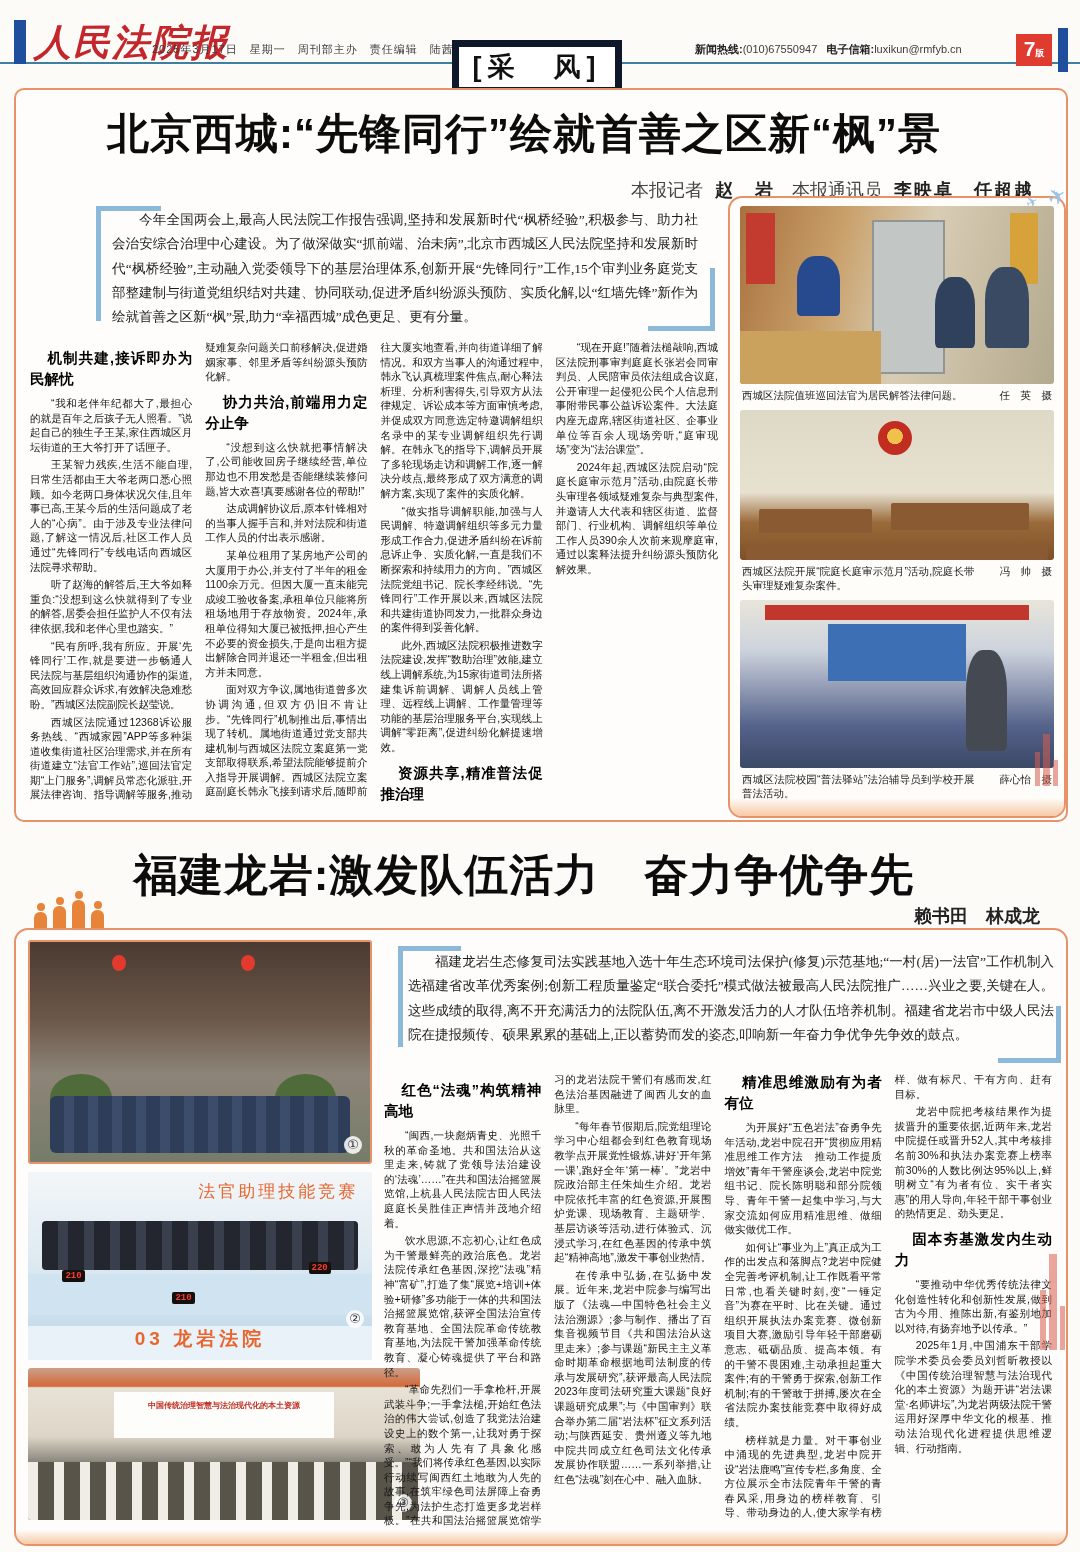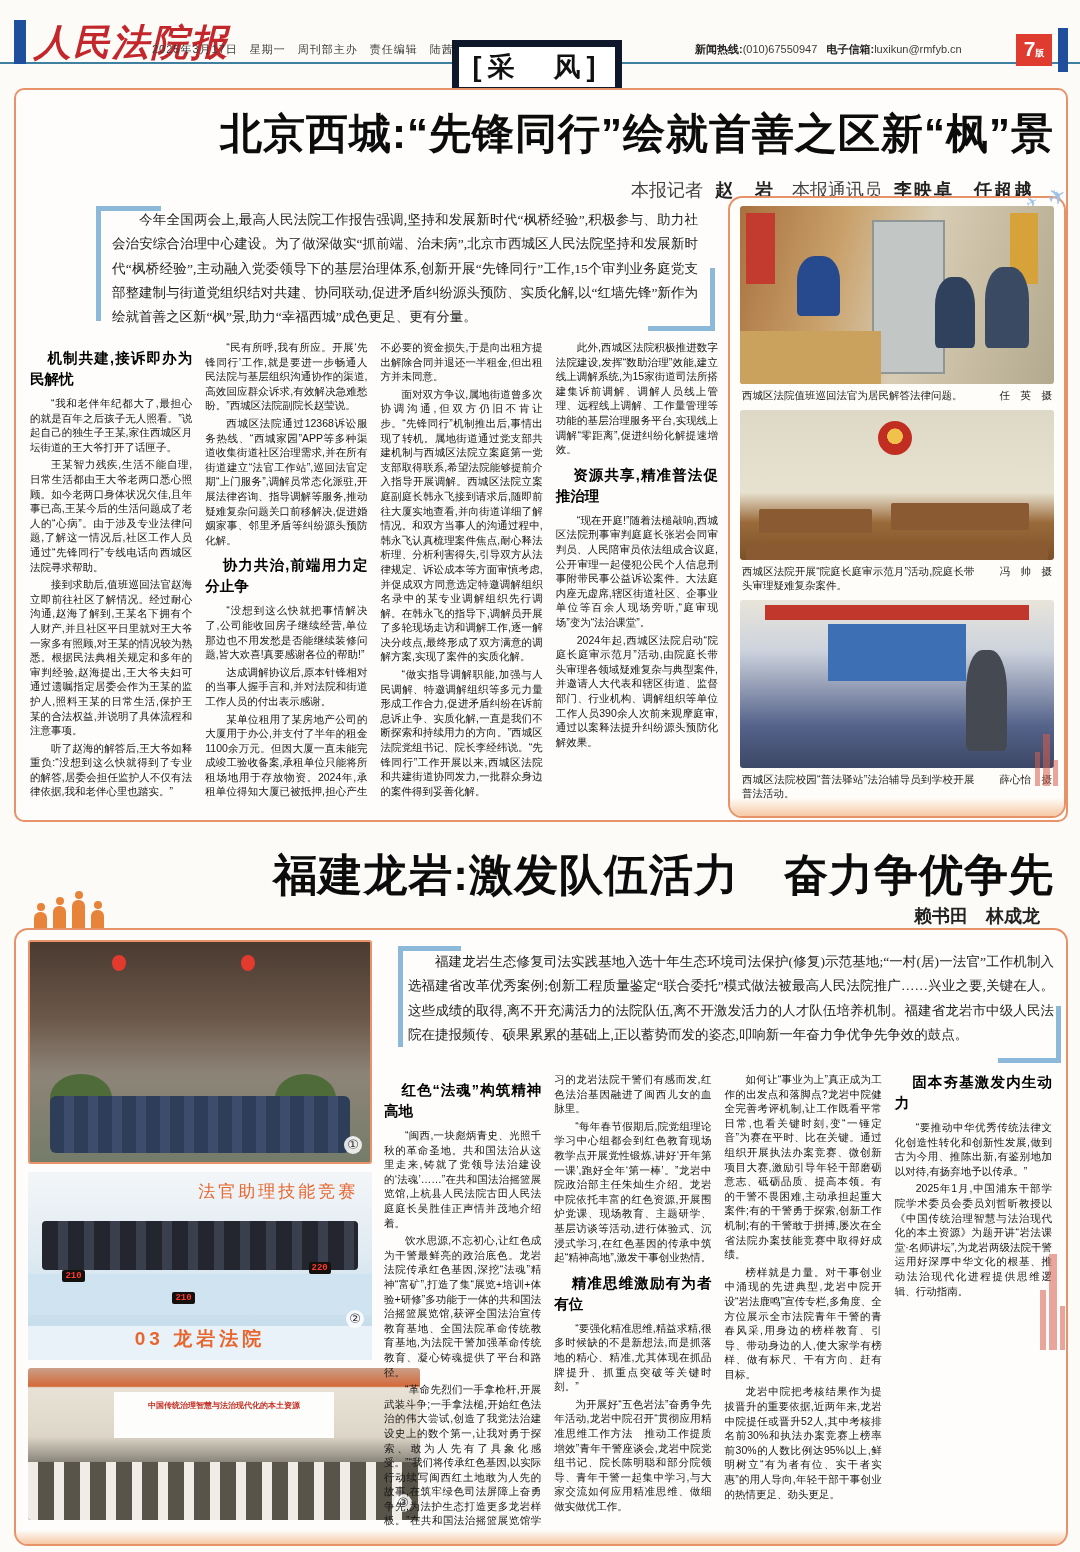--- a/index.html
+++ b/index.html
@@ -25,21 +25,21 @@
   #page-box .unit{font-size:9px;}
   #edge-bar{left:1058px;top:28px;width:10px;height:44px;background:#1f4e9c;}
   #section-box{left:452px;top:40px;width:156px;height:40px;background:#fff;
     border:7px solid #0f172a;text-align:center;line-height:40px;
     font-size:27px;font-weight:900;letter-spacing:6px;color:#111;}
   
   .oframe{border:2px solid #e8926a;border-radius:10px;background:#fefdfb;}
   #a1-frame{left:14px;top:88px;width:1050px;height:730px;}
   #a2-frame{left:14px;top:928px;width:1050px;height:614px;border-radius:14px;}
   
-  .headline{width:1000px;left:54px;text-align:right;font-weight:900;color:#0c0c0c;
+  .headline{width:1000px;left:24px;text-align:center;font-weight:900;color:#0c0c0c;
     font-family:"Liberation Sans","DejaVu Sans",sans-serif;letter-spacing:1px;}
   #a1-headline{top:106px;font-size:42px;}
   #a2-headline{top:846px;font-size:44px;}
   .byline{width:1000px;left:40px;text-align:right;font-size:18px;color:#222;}
   #a1-byline{top:178px;}
   #a2-byline{top:904px;font-weight:bold;}
   .byline .role{color:#444;font-weight:normal;margin:0 6px;}
   .byline .nm{font-weight:bold;margin:0 6px;letter-spacing:2px;}
   
   .lead{font-family:"Liberation Serif","DejaVu Serif",serif;font-size:13.5px;
@@ -136,21 +136,20 @@
 <div class="abs brk" style="left:96px;top:206px;width:60px;height:110px;border-left-width:5px;border-top-width:5px;"></div>
 <div class="abs brk" style="left:648px;top:268px;width:62px;height:58px;border-right-width:5px;border-bottom-width:5px;"></div>
 <div class="abs lead" id="a1-lead">
     <p>今年全国两会上,最高人民法院工作报告强调,坚持和发展新时代“枫桥经验”,积极参与、助力社会治安综合治理中心建设。为了做深做实“抓前端、治未病”,北京市西城区人民法院坚持和发展新时代“枫桥经验”,主动融入党委领导下的基层治理体系,创新开展“先锋同行”工作,15个审判业务庭党支部整建制与街道党组织结对共建、协同联动,促进矛盾纠纷源头预防、实质化解,以“红墙先锋”新作为绘就首善之区新“枫”景,助力“幸福西城”成色更足、更有分量。</p>
   </div>
 
 <div class="abs cols" id="a1-body">
   <h3 class="sub">机制共建,接诉即办为民解忧</h3>
   <p>“我和老伴年纪都大了,最担心的就是百年之后孩子无人照看。”说起自己的独生子王某,家住西城区月坛街道的王大爷打开了话匣子。</p>
   <p>王某智力残疾,生活不能自理,日常生活都由王大爷老两口悉心照顾。如今老两口身体状况欠佳,且年事已高,王某今后的生活问题成了老人的“心病”。由于涉及专业法律问题,了解这一情况后,社区工作人员通过“先锋同行”专线电话向西城区法院寻求帮助。</p>
-  <p>接到求助后,值班巡回法官赵海立即前往社区了解情况。经过耐心沟通,赵海了解到,王某名下拥有个人财产,并且社区平日里就对王大爷一家多有照顾,对王某的情况较为熟悉。根据民法典相关规定和多年的审判经验,赵海提出,王大爷夫妇可通过遗嘱指定居委会作为王某的监护人,照料王某的日常生活,保护王某的合法权益,并说明了具体流程和注意事项。</p>
   <p>听了赵海的解答后,王大爷如释重负:“没想到这么快就得到了专业的解答,居委会担任监护人不仅有法律依据,我和老伴心里也踏实。”</p>
   <p>“民有所呼,我有所应。开展‘先锋同行’工作,就是要进一步畅通人民法院与基层组织沟通协作的渠道,高效回应群众诉求,有效解决急难愁盼。”西城区法院副院长赵莹说。</p>
   <p>西城区法院通过12368诉讼服务热线、“西城家园”APP等多种渠道收集街道社区治理需求,并在所有街道建立“法官工作站”,巡回法官定期“上门服务”,调解员常态化派驻,开展法律咨询、指导调解等服务,推动疑难复杂问题关口前移解决,促进婚姻家事、邻里矛盾等纠纷源头预防化解。</p>
   <h3 class="sub">协力共治,前端用力定分止争</h3>
   <p>“没想到这么快就把事情解决了,公司能收回房子继续经营,单位那边也不用发愁是否能继续装修问题,皆大欢喜!真要感谢各位的帮助!”</p>
   <p>达成调解协议后,原本针锋相对的当事人握手言和,并对法院和街道工作人员的付出表示感谢。</p>
   <p>某单位租用了某房地产公司的大厦用于办公,并支付了半年的租金1100余万元。但因大厦一直未能完成竣工验收备案,承租单位只能将所租场地用于存放物资。2024年,承租单位得知大厦已被抵押,担心产生不必要的资金损失,于是向出租方提出解除合同并退还一半租金,但出租方并未同意。</p>
   <p>面对双方争议,属地街道曾多次协调沟通,但双方仍旧不肯让步。“先锋同行”机制推出后,事情出现了转机。属地街道通过党支部共建机制与西城区法院立案庭第一党支部取得联系,希望法院能够提前介入指导开展调解。西城区法院立案庭副庭长韩永飞接到请求后,随即前往大厦实地查看,并向街道详细了解情况。和双方当事人的沟通过程中,韩永飞认真梳理案件焦点,耐心释法析理、分析利害得失,引导双方从法律规定、诉讼成本等方面审慎考虑,并促成双方同意选定特邀调解组织名录中的某专业调解组织先行调解。在韩永飞的指导下,调解员开展了多轮现场走访和调解工作,逐一解决分歧点,最终形成了双方满意的调解方案,实现了案件的实质化解。</p>
   <p>“做实指导调解职能,加强与人民调解、特邀调解组织等多元力量形成工作合力,促进矛盾纠纷在诉前息诉止争、实质化解,一直是我们不断探索和持续用力的方向。”西城区法院党组书记、院长李经纬说。“先锋同行”工作开展以来,西城区法院和共建街道协同发力,一批群众身边的案件得到妥善化解。</p>
   <p>此外,西城区法院积极推进数字法院建设,发挥“数助治理”效能,建立线上调解系统,为15家街道司法所搭建集诉前调解、调解人员线上管理、远程线上调解、工作量管理等功能的基层治理服务平台,实现线上调解“零距离”,促进纠纷化解提速增效。</p>
@@ -243,22 +242,22 @@
 <div class="abs lead" id="a2-lead">
     <p>福建龙岩生态修复司法实践基地入选十年生态环境司法保护(修复)示范基地;“一村(居)一法官”工作机制入选福建省改革优秀案例;创新工程质量鉴定“联合委托”模式做法被最高人民法院推广……兴业之要,关键在人。这些成绩的取得,离不开充满活力的法院队伍,离不开激发活力的人才队伍培养机制。福建省龙岩市中级人民法院在捷报频传、硕果累累的基础上,正以蓄势而发的姿态,叩响新一年奋力争优争先争效的鼓点。</p>
   </div>
 
 <div class="abs cols" id="a2-body">
   <h3 class="sub">红色“法魂”构筑精神高地</h3>
   <p>“闽西,一块彪炳青史、光照千秋的革命圣地。共和国法治从这里走来,铸就了党领导法治建设的‘法魂’……”在共和国法治摇篮展览馆,上杭县人民法院古田人民法庭庭长吴胜佳正声情并茂地介绍着。</p>
   <p>饮水思源,不忘初心,让红色成为干警最鲜亮的政治底色。龙岩法院传承红色基因,深挖“法魂”精神“富矿”,打造了集“展览+培训+体验+研修”多功能于一体的共和国法治摇篮展览馆,获评全国法治宣传教育基地、全国法院革命传统教育基地,为法院干警加强革命传统教育、凝心铸魂提供了平台和路径。</p>
   <p>“革命先烈们一手拿枪杆,开展武装斗争;一手拿法槌,开始红色法治的伟大尝试,创造了我党法治建设史上的数个第一,让我对勇于探索、敢为人先有了具象化感受。”“我们将传承红色基因,以实际行动续写闽西红土地敢为人先的故事,在筑牢绿色司法屏障上奋勇争先,为法护生态打造更多龙岩样板。”在共和国法治摇篮展览馆学习的龙岩法院干警们有感而发,红色法治基因融进了闽西儿女的血脉里。</p>
   <p>“每年春节假期后,院党组理论学习中心组都会到红色教育现场教学点开展党性锻炼,讲好‘开年第一课’,跑好全年‘第一棒’。”龙岩中院政治部主任朱灿生介绍。龙岩中院依托丰富的红色资源,开展围炉党课、现场教育、主题研学、基层访谈等活动,进行体验式、沉浸式学习,在红色基因的传承中筑起“精神高地”,激发干事创业热情。</p>
+  <p>在传承中弘扬,在弘扬中发展。近年来,龙岩中院参与编写出版了《法魂—中国特色社会主义法治溯源》;参与制作、播出了百集音视频节目《共和国法治从这里走来》;参与课题“新民主主义革命时期革命根据地司法制度的传承与发展研究”,获评最高人民法院2023年度司法研究重大课题“良好课题研究成果”;与《中国审判》联合举办第二届“岩法杯”征文系列活动;与陕西延安、贵州遵义等九地中院共同成立红色司法文化传承发展协作联盟……一系列举措,让红色“法魂”刻在心中、融入血脉。</p>
   <h3 class="sub">精准思维激励有为者有位</h3>
-  <p>“要强化精准思维,精益求精,很多时候缺的不是新想法,而是抓落地的精心、精准,尤其体现在抓品牌提升、抓重点突破等关键时刻。”</p>
   <p>为开展好“五色岩法”奋勇争先年活动,龙岩中院召开“贯彻应用精准思维工作方法　推动工作提质增效”青年干警座谈会,龙岩中院党组书记、院长陈明聪和部分院领导、青年干警一起集中学习,与大家交流如何应用精准思维、做细做实做优工作。</p>
   <p>如何让“事业为上”真正成为工作的出发点和落脚点?龙岩中院健全完善考评机制,让工作既看平常日常,也看关键时刻,变“一锤定音”为赛在平时、比在关键。通过组织开展执法办案竞赛、微创新项目大赛,激励引导年轻干部磨砺意志、砥砺品质、提高本领。有的干警不畏困难,主动承担起重大案件;有的干警勇于探索,创新工作机制;有的干警敢于拼搏,屡次在全省法院办案技能竞赛中取得好成绩。</p>
   <p>榜样就是力量。对干事创业中涌现的先进典型,龙岩中院开设“岩法鹿鸣”宣传专栏,多角度、全方位展示全市法院青年干警的青春风采,用身边的榜样教育、引导、带动身边的人,使大家学有榜样、做有标尺、干有方向、赶有目标。</p>
   <p>龙岩中院把考核结果作为提拔晋升的重要依据,近两年来,龙岩中院提任或晋升52人,其中考核排名前30%和执法办案竞赛上榜率前30%的人数比例达95%以上,鲜明树立“有为者有位、实干者实惠”的用人导向,年轻干部干事创业的热情更足、劲头更足。</p>
   <h3 class="sub">固本夯基激发内生动力</h3>
   <p>“要推动中华优秀传统法律文化创造性转化和创新性发展,做到古为今用、推陈出新,有鉴别地加以对待,有扬弃地予以传承。”</p>
   <p>2025年1月,中国浦东干部学院学术委员会委员刘哲昕教授以《中国传统治理智慧与法治现代化的本土资源》为题开讲“岩法课堂·名师讲坛”,为龙岩两级法院干警运用好深厚中华文化的根基、推动法治现代化进程提供思维逻辑、行动指南。</p>
 
 </div>
 

